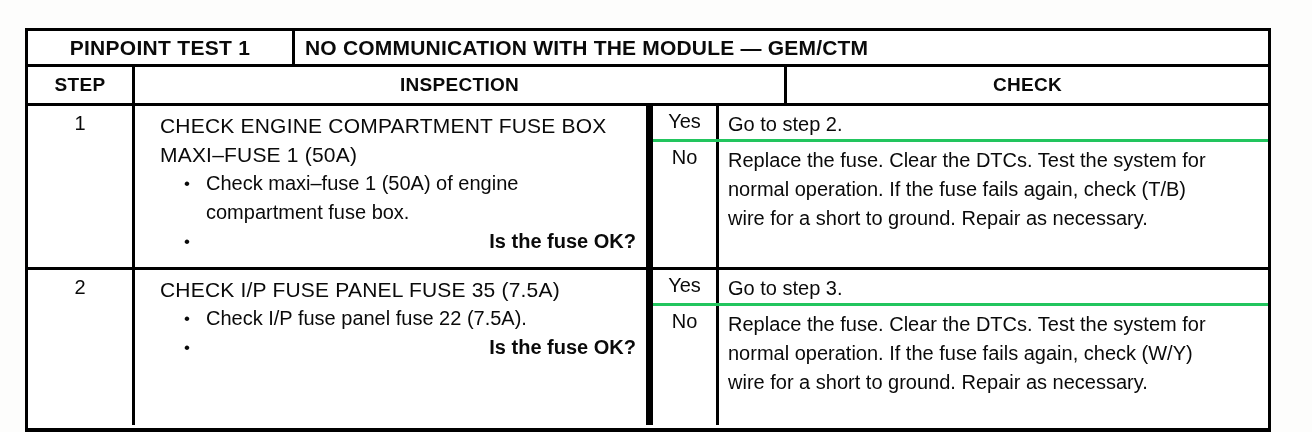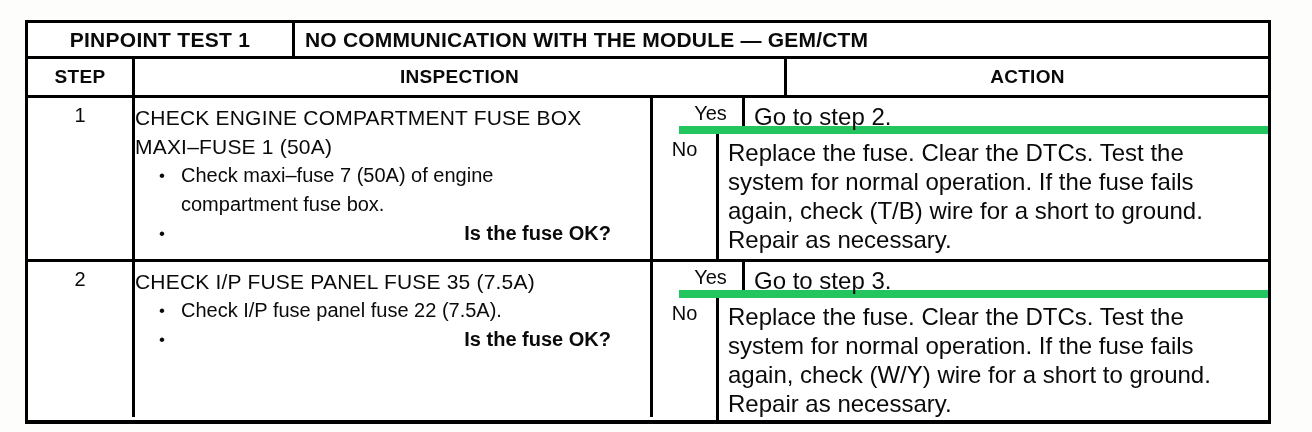--- a/index.html
+++ b/index.html
@@ -15,21 +15,21 @@
   .page {
     position: relative;
     width: 1312px;
     height: 432px;
     background: #fdfdfc;
     overflow: hidden;
   }
   .pinpoint-table {
     position: absolute;
     left: 25px;
-    top: 20px;
+    top: 28px;
     width: 1246px;
     height: 404px;
     border: 3px solid #000;
     border-bottom-width: 4px;
     box-sizing: border-box;
     background: #fff;
   }
   .row {
     display: flex;
     border-bottom: 3px solid #000;
@@ -82,23 +82,23 @@
   .step-cell {
     width: 107px;
     border-right: 3px solid #000;
     box-sizing: border-box;
     text-align: center;
     padding-top: 6px;
     font-size: 20px;
   }
   .inspection-cell {
     width: 518px;
-    border-right: 3px solid #000000;
-    box-sizing: border-box;
-    padding: 5px 10px 0 0;
+    border-right: 7px solid #000000;
+    box-sizing: border-box;
+    padding: 5px 10px 0 25px;
     font-size: 20px;
     line-height: 29px;
   }
   .inspection-heading {
     font-size: 21px;
     letter-spacing: 0.2px;
     max-width: 497px;
   }
   .bullet-list { margin-top: 0; }
   .bullet-item { display: flex; }
@@ -116,36 +116,35 @@
     display: flex;
     flex-direction: column;
   }
   .action-subrow {
     display: flex;
     flex: 1;
   }
   .action-subrow.yes-subrow {
     flex: none;
     height: 36px;
-    border-bottom: 8px solid #22c55e;
-    box-sizing: border-box;
-    margin-left: 26px;
+    border-bottom: 3px solid #22c55e;
+    box-sizing: border-box;
   }
   .yn-cell {
     width: 66px;
     border-right: 3px solid #000;
     box-sizing: border-box;
     text-align: center;
     padding-top: 4px;
     font-size: 20px;
   }
   .action-text-cell {
     flex: 1;
     padding: 4px 10px 4px 9px;
-    font-size: 24px;
+    font-size: 20px;
     line-height: 29px;
     box-sizing: border-box;
   }
   .action-text-cell .wrap-limit {
     max-width: 486px;
   }
 </style>
 </head>
 <body>
 
@@ -153,31 +152,31 @@
   <div class="pinpoint-table">
 
     <div class="row title-row">
       <div class="title-cell-left">PINPOINT TEST 1</div>
       <div class="title-cell-right">NO COMMUNICATION WITH THE MODULE — GEM/CTM</div>
     </div>
 
     <div class="row header-row">
       <div class="hcell step-h">STEP</div>
       <div class="hcell inspection-h">INSPECTION</div>
-      <div class="hcell action-h">ACTION</div>
+      <div class="hcell action-h">CHECK</div>
     </div>
 
     <div class="row step-row-1">
       <div class="step-cell">1</div>
       <div class="inspection-cell">
         <div class="inspection-heading">CHECK ENGINE COMPARTMENT FUSE BOX MAXI–FUSE 1 (50A)</div>
         <div class="bullet-list">
           <div class="bullet-item">
             <span class="bullet-marker">•</span>
-            <span class="bullet-text">Check maxi–fuse 7 (50A) of engine compartment fuse box.</span>
+            <span class="bullet-text">Check maxi–fuse 1 (50A) of engine compartment fuse box.</span>
           </div>
           <div class="bullet-item">
             <span class="bullet-marker">•</span>
             <span class="bullet-text question">Is the fuse OK?</span>
           </div>
         </div>
       </div>
       <div class="action-group">
         <div class="action-subrow yes-subrow">
           <div class="yn-cell">Yes</div>

